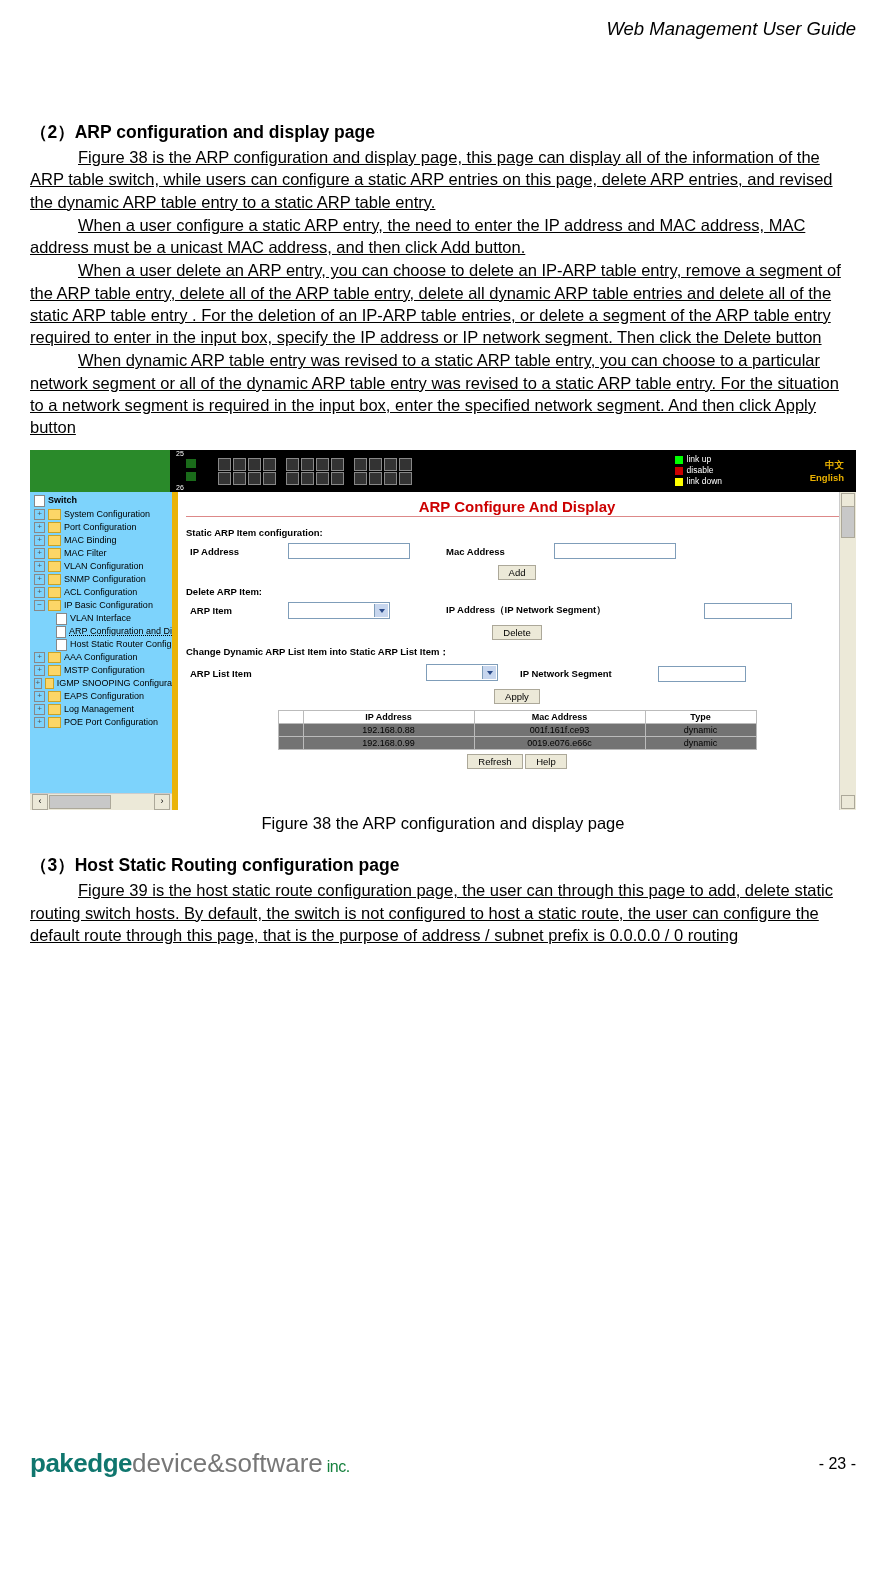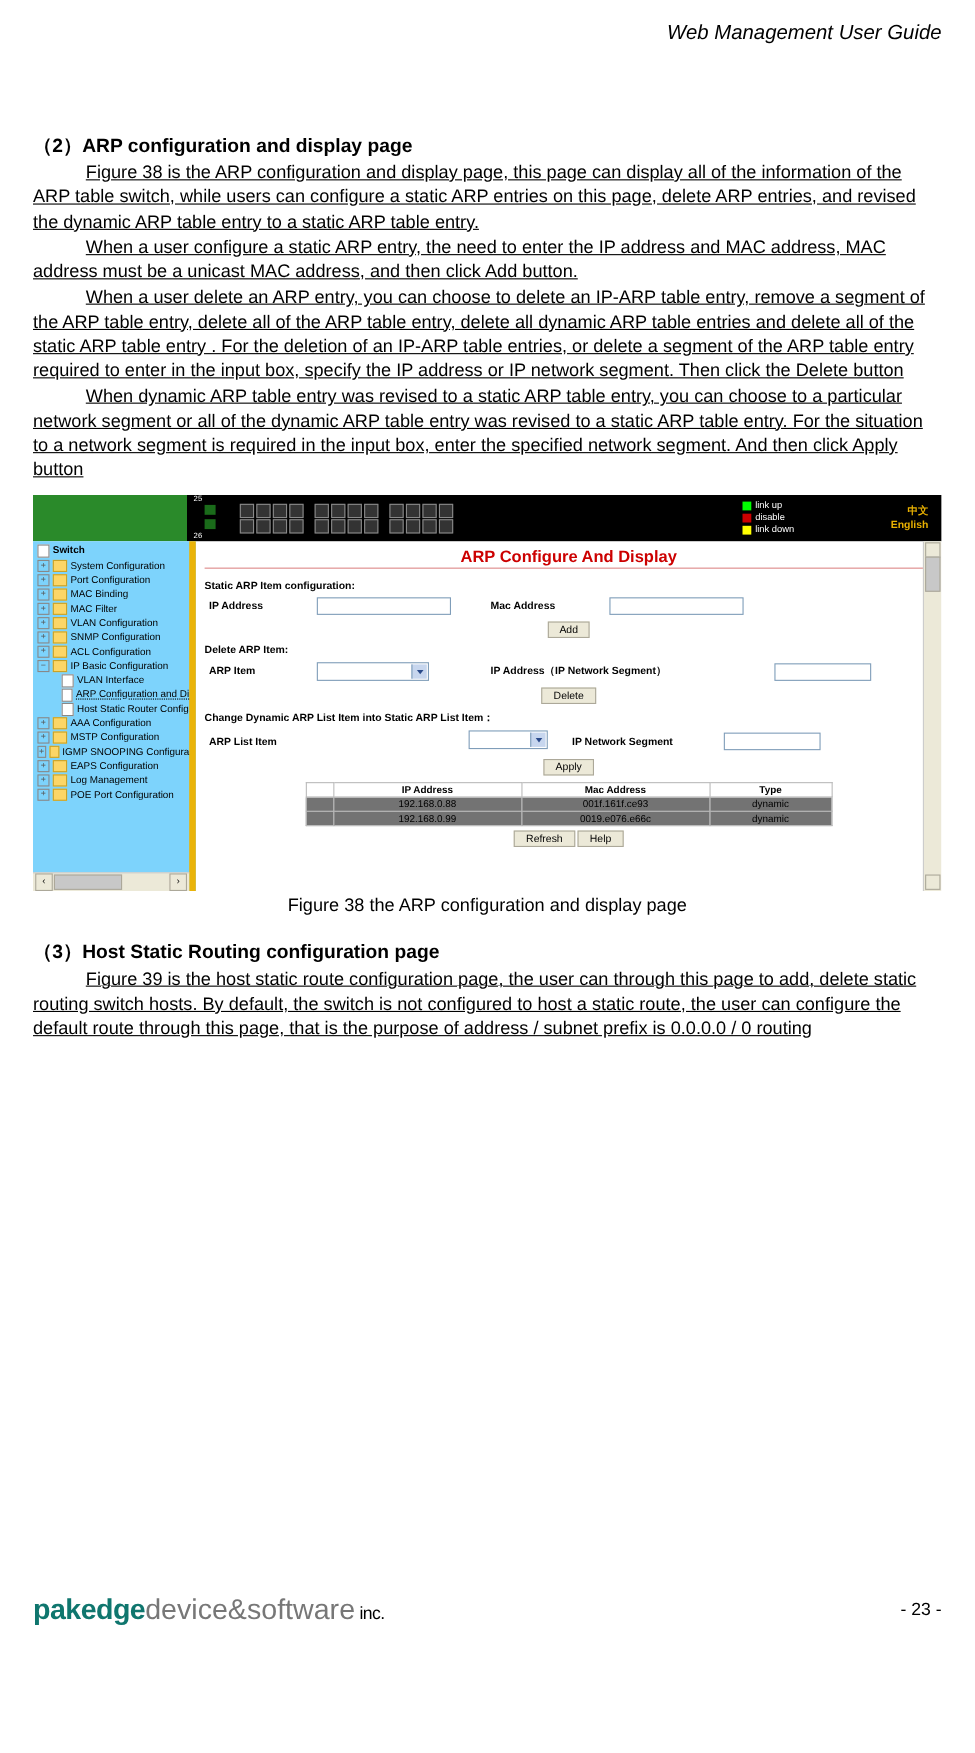--- a/index.html
+++ b/index.html
@@ -269,21 +269,21 @@
     justify-content: space-between;
     align-items: center;
   }
   .brand {
     font-size: 26px;
     color: #555;
     letter-spacing: -0.5px;
   }
   .brand .b1 { font-weight: 800; color: #0f766e; }
   .brand .b2 { color: #777; letter-spacing: 0; }
-  .brand .inc { font-size: 16px; color: #000000; }
+  .brand .inc { font-size: 16px; color: #15803d; }
   .page-num { font-size: 16px; }
   .filler { height: 530px; }
 </style>
 </head>
 <body>
 
 <div class="page">
   <div class="header-right">Web Management User Guide</div>
 
   <div class="section-title">（2）ARP configuration and display page</div>

